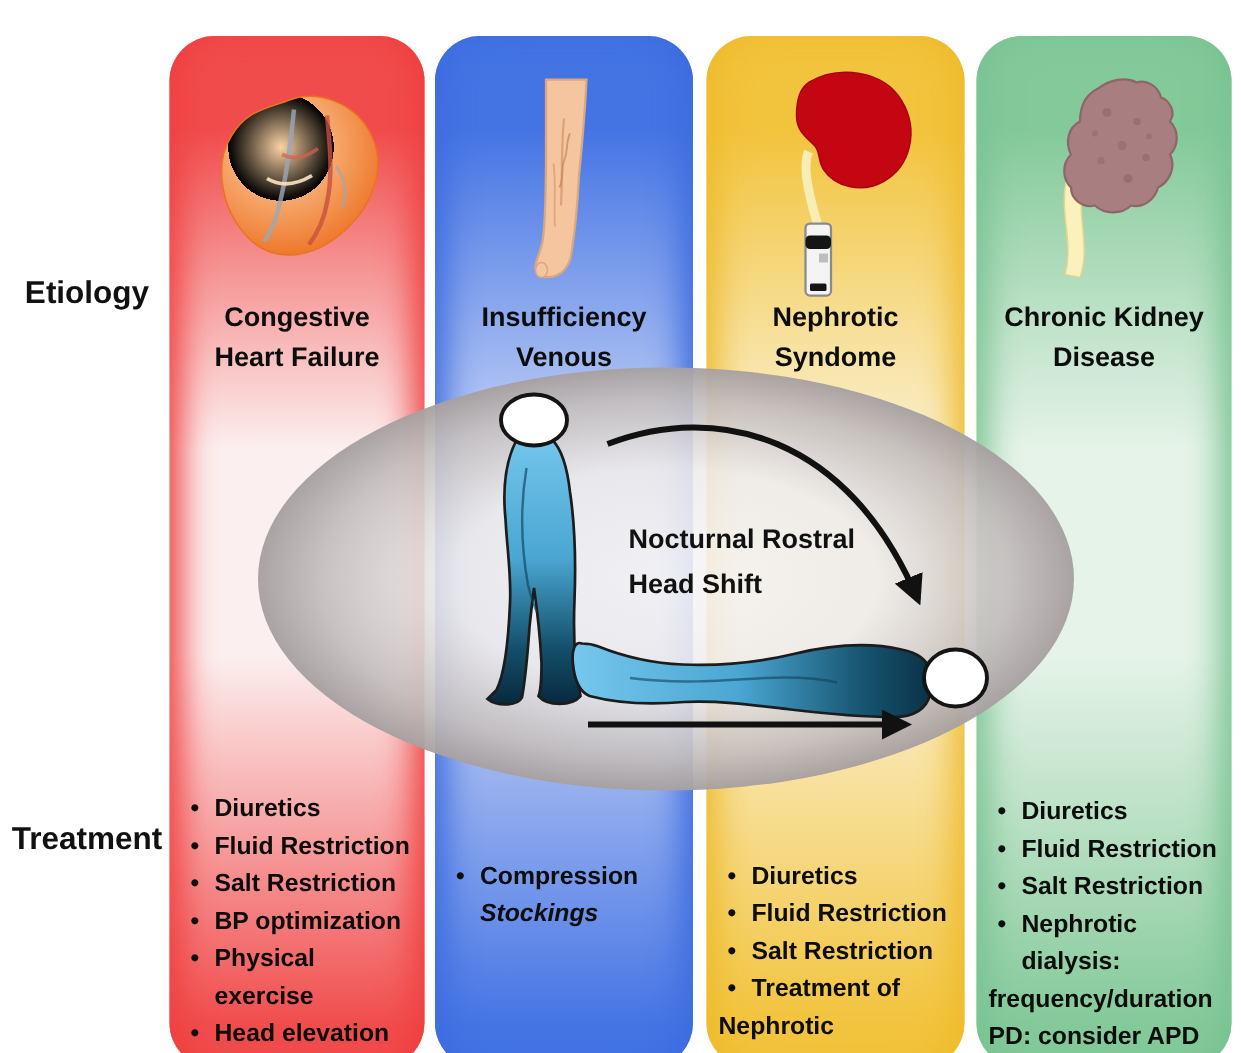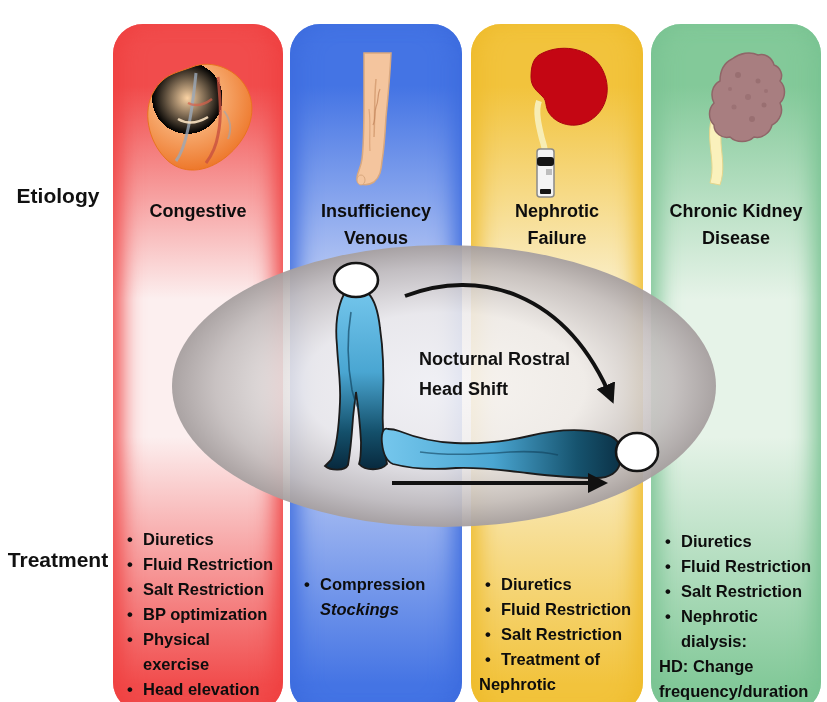--- a/index.html
+++ b/index.html
@@ -91,20 +91,21 @@
                  C72,114 48,116 32,100 C14,82 8,52 20,32 C30,15 42,14 58,8 Z" fill="url(#heartGrad)" stroke="#E8741F" stroke-width="1"></path>
         <path d="M62,14 C60,34 58,52 54,70 C51,84 48,94 42,102" fill="none" stroke="#9AA7B8" stroke-width="3" opacity="0.8"></path>
         <path d="M84,18 C86,38 88,58 84,76 C82,88 78,96 72,104" fill="none" stroke="#C85040" stroke-width="3" opacity="0.8"></path>
         <path d="M54,44 C62,48 70,46 78,40" fill="none" stroke="#D9604A" stroke-width="2.5" opacity="0.7"></path>
         <path d="M44,60 C54,66 64,64 74,58" fill="none" stroke="#FBE3C2" stroke-width="2.5" opacity="0.9"></path>
         <path d="M90,52 C96,60 98,70 94,80" fill="none" stroke="#9AA7B8" stroke-width="2" opacity="0.6"></path>
       </svg>
     </div>
     <div class="col-title">
       <div>Congestive</div>
+      <div>Heart Failure</div>
     </div>
     <div class="t-list">
       <div class="t-row">
           <span class="blt">•</span>
           <span class="t-text">Diuretics</span>
         </div>
       <div class="t-row">
           <span class="blt">•</span>
           <span class="t-text">Fluid Restriction</span>
         </div>
@@ -165,21 +166,21 @@
                  C88,88 70,84 62,72 C58,66 60,60 56,56
                  C50,50 44,46 44,36 C44,26 46,18 52,14 Z" fill="#C40613" stroke="#A90410" stroke-width="1"></path>
         <rect x="50" y="108" width="17" height="48" rx="3" fill="#F4F4F4" stroke="#8A8A8A" stroke-width="1.5"></rect>
         <rect x="50" y="116" width="17" height="9" rx="3" fill="#151515"></rect>
         <rect x="59" y="128" width="6" height="6" fill="#BDBDBD"></rect>
         <rect x="53" y="148" width="11" height="5" rx="1" fill="#151515"></rect>
       </svg>
     </div>
     <div class="col-title">
       <div>Nephrotic</div>
-      <div>Failure</div>
+      <div>Syndome</div>
     </div>
     <div class="t-list">
       <div class="t-row">
           <span class="blt">•</span>
           <span class="t-text">Diuretics</span>
         </div>
       <div class="t-row">
           <span class="blt">•</span>
           <span class="t-text">Fluid Restriction</span>
         </div>
@@ -231,23 +232,20 @@
         </div>
       <div class="t-row">
           <span class="blt">•</span>
           <span class="t-text">Salt Restriction</span>
         </div>
       <div class="t-row">
           <span class="blt">•</span>
           <span class="t-text">Nephrotic dialysis:</span>
         </div>
       <div class="t-row cont">
-          <span class="t-text">HD: Change</span>
-        </div>
-      <div class="t-row cont">
           <span class="t-text">frequency/duration</span>
         </div>
       <div class="t-row cont">
           <span class="t-text">PD: consider APD</span>
         </div>
     </div>
   </div>
 
   <div id="fluid-ellipse"></div>
 

